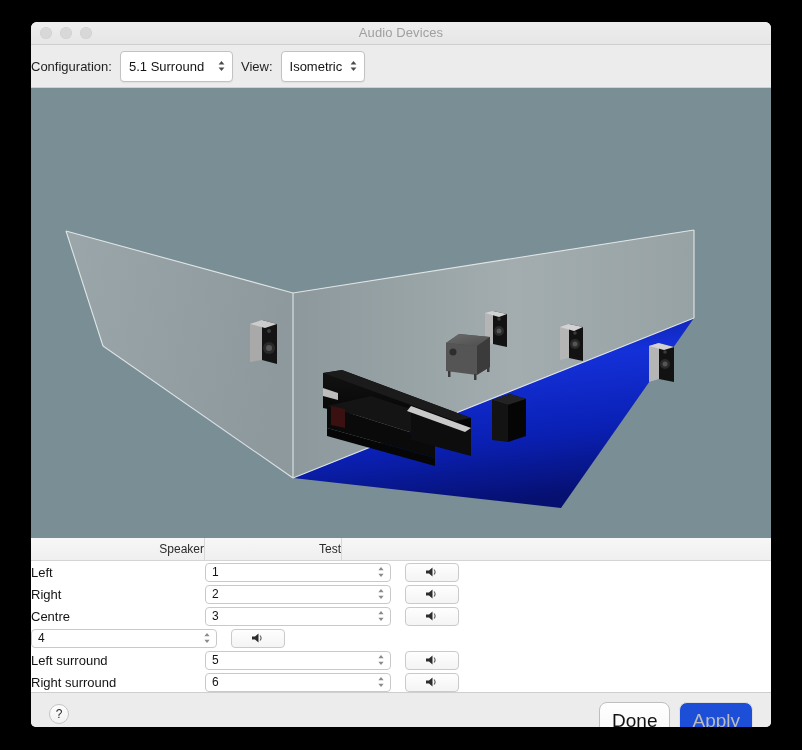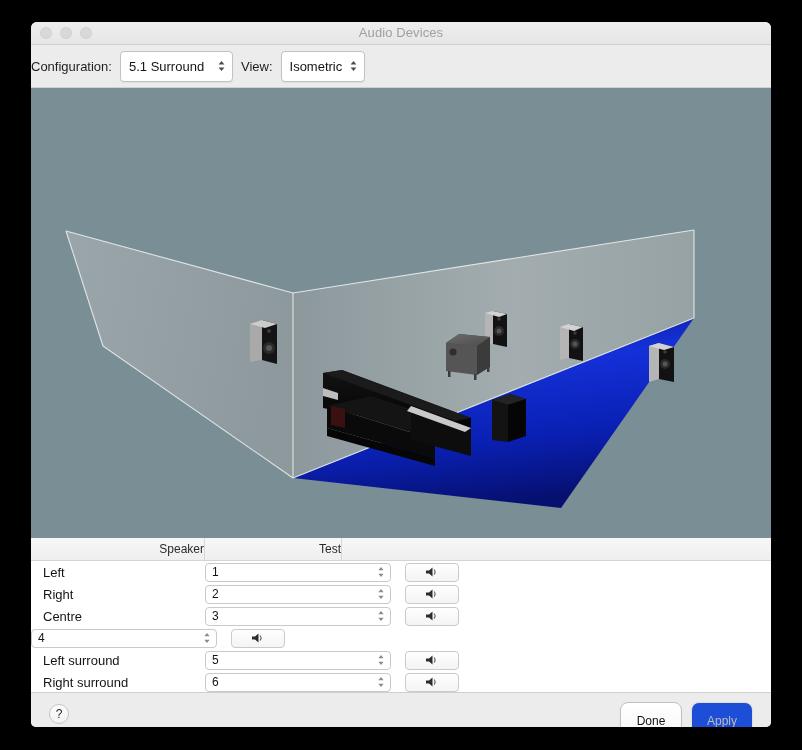--- a/index.html
+++ b/index.html
@@ -136,21 +136,21 @@
 
   .trow {
     display: flex;
     align-items: center;
     height: 22px;
     font-size: 13px;
     color: #141414;
   }
   .cell-speaker {
     width: 174px;
-    padding-left: 12px;
+    padding-left: 0;
     box-sizing: border-box;
     white-space: nowrap;
   }
   .cell-channel {
     width: 200px;
     box-sizing: border-box;
     display: flex;
     align-items: center;
   }
   .cell-test {
@@ -223,21 +223,21 @@
     right: 18px;
     top: 9px;
     display: flex;
     gap: 9px;
   }
   .pbtn {
     min-width: 62px;
     height: 37px;
     border-radius: 8px;
     box-sizing: border-box;
-    font-size: 12px;
+    font-size: 19px;
     display: flex;
     align-items: center;
     justify-content: center;
     padding: 0 12px;
   }
   .pbtn.default {
     background: linear-gradient(to bottom, #ffffff, #f6f6f6);
     border: 1px solid #bfbfbf;
     color: #121212;
     box-shadow: 0 1px 1px rgba(0,0,0,0.06);

